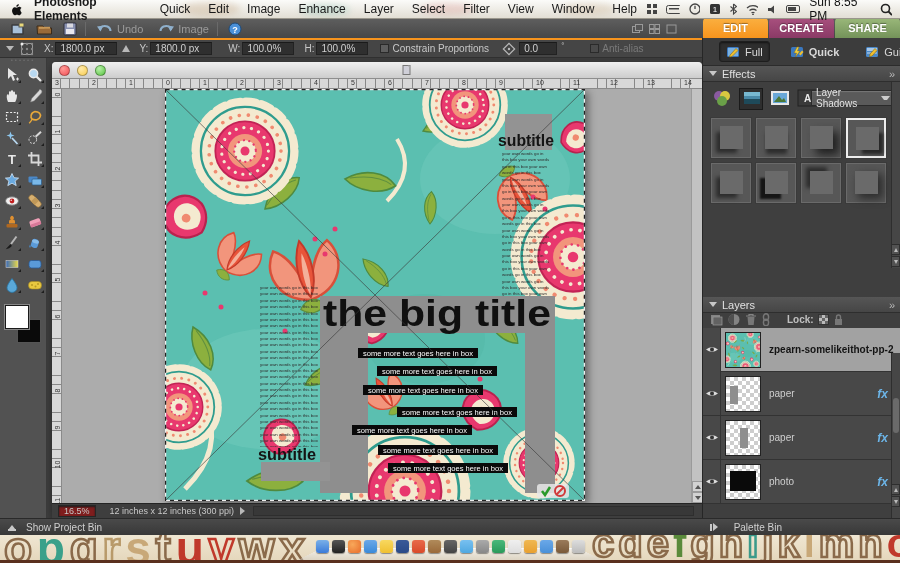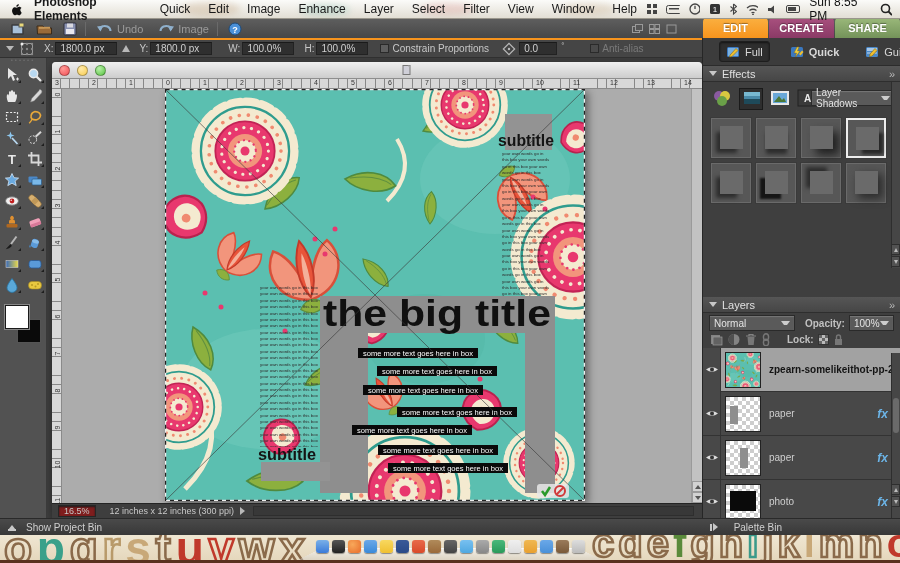--- a/index.html
+++ b/index.html
@@ -760,31 +760,20 @@
     <div class="miniarrow" style="right:0; top:174px;">
         <i style="border-top:4px solid #bbb;"></i>
       </div>
   </div>
 
   <div class="phead">
     <span class="arr"></span>
     <span>Layers</span>
     <span class="chev">»</span>
   </div>
-  <div class="layerctl">
-    <div class="dd" style="width:88px;">
-      <span>Normal</span>
-      <span class="ddarr"></span>
-    </div>
-    <span style="margin-left:6px; font-weight:bold;">Opacity:</span>
-    <div class="dd" style="width:46px;">
-      <span>100%</span>
-      <span class="ddarr"></span>
-    </div>
-  </div>
   <div class="layerctl" style="padding-top:0;">
     <svg width="14" height="13" class="gicon">
         <rect x="2" y="2" width="9" height="9" fill="#9a9a9a"></rect>
         <rect x="4" y="4" width="9" height="8" fill="#6e6e6e" stroke="#bbb" stroke-width="0.7"></rect>
       </svg>
     <svg width="14" height="13" class="gicon">
         <circle cx="7" cy="6.5" r="5.5" fill="#9a9a9a"></circle>
         <path d="M7,1 a5.5,5.5 0 0 0 0,11 Z" fill="#555"></path>
       </svg>
     <svg width="12" height="13" class="gicon">

